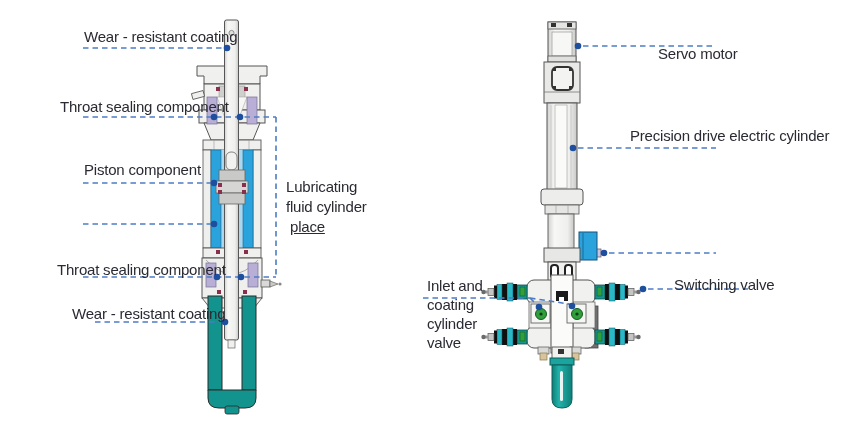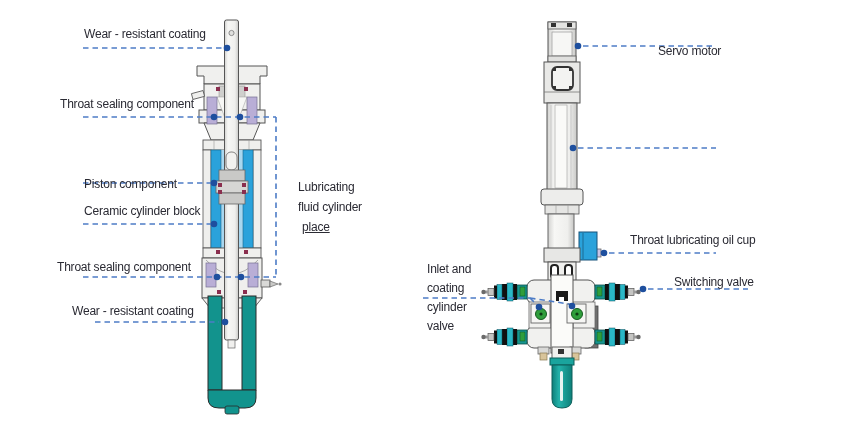--- a/index.html
+++ b/index.html
@@ -1,19 +1,19 @@
 <!DOCTYPE html>
 <html><head>
 <meta charset="utf-8">
 <style>
   html,body{margin:0;padding:0;background:#ffffff;}
   .screen{position:relative;width:852px;height:427px;background:#ffffff;overflow:hidden;
           font-family:"Liberation Sans",sans-serif;}
   .screen svg{position:absolute;left:0;top:0;}
-  .label{position:absolute;font-size:12px;line-height:1.15;color:#2a2a33;
+  .label{position:absolute;font-size:15px;line-height:1.15;color:#2a2a33;
          letter-spacing:-0.2px;white-space:nowrap;}
   .label.multi div{line-height:20px;}
   .label.sensor div{line-height:19px;}
   .indent{padding-left:4px;text-decoration:underline;}
 </style>
 </head>
 <body>
 
 <div class="screen">
 
@@ -234,35 +234,34 @@
     <circle cx="573" cy="148" r="3.3"></circle>
     <circle cx="604" cy="253" r="3.3"></circle>
     <circle cx="643" cy="289" r="3.3"></circle>
     <circle cx="539" cy="307" r="3.3"></circle>
     <circle cx="572" cy="306" r="3.3"></circle>
   </g>
 </svg>
 
 <div class="label" style="left:84px;top:28px">Wear - resistant coating</div>
 <div class="label" style="left:60px;top:98px">Throat sealing component</div>
-<div class="label" style="left:84px;top:178px">Piston component</div>
-<div class="label" style="left:84px;top:205px">Ceramic cylinder block</div>
+<div class="label" style="left:84px;top:161px">Piston component</div>
 <div class="label" style="left:57px;top:261px">Throat sealing component</div>
 <div class="label" style="left:72px;top:305px">Wear - resistant coating</div>
 
-<div class="label multi" style="left:298px;top:177px">
+<div class="label multi" style="left:286px;top:177px">
   <div>Lubricating</div>
   <div>fluid cylinder</div>
   <div class="indent">place</div>
 </div>
 
 <div class="label" style="left:658px;top:45px">Servo motor</div>
-<div class="label" style="left:630px;top:234px">Throat lubricating oil cup</div>
+<div class="label" style="left:630px;top:127px">Precision drive electric cylinder</div>
 <div class="label" style="left:674px;top:276px">Switching valve</div>
 
-<div class="label sensor" style="left:427px;top:260px">
+<div class="label sensor" style="left:427px;top:276px">
   <div>Inlet and</div>
   <div>coating</div>
   <div>cylinder</div>
   <div>valve</div>
 </div>
 
 </div>
 
 </body></html>

